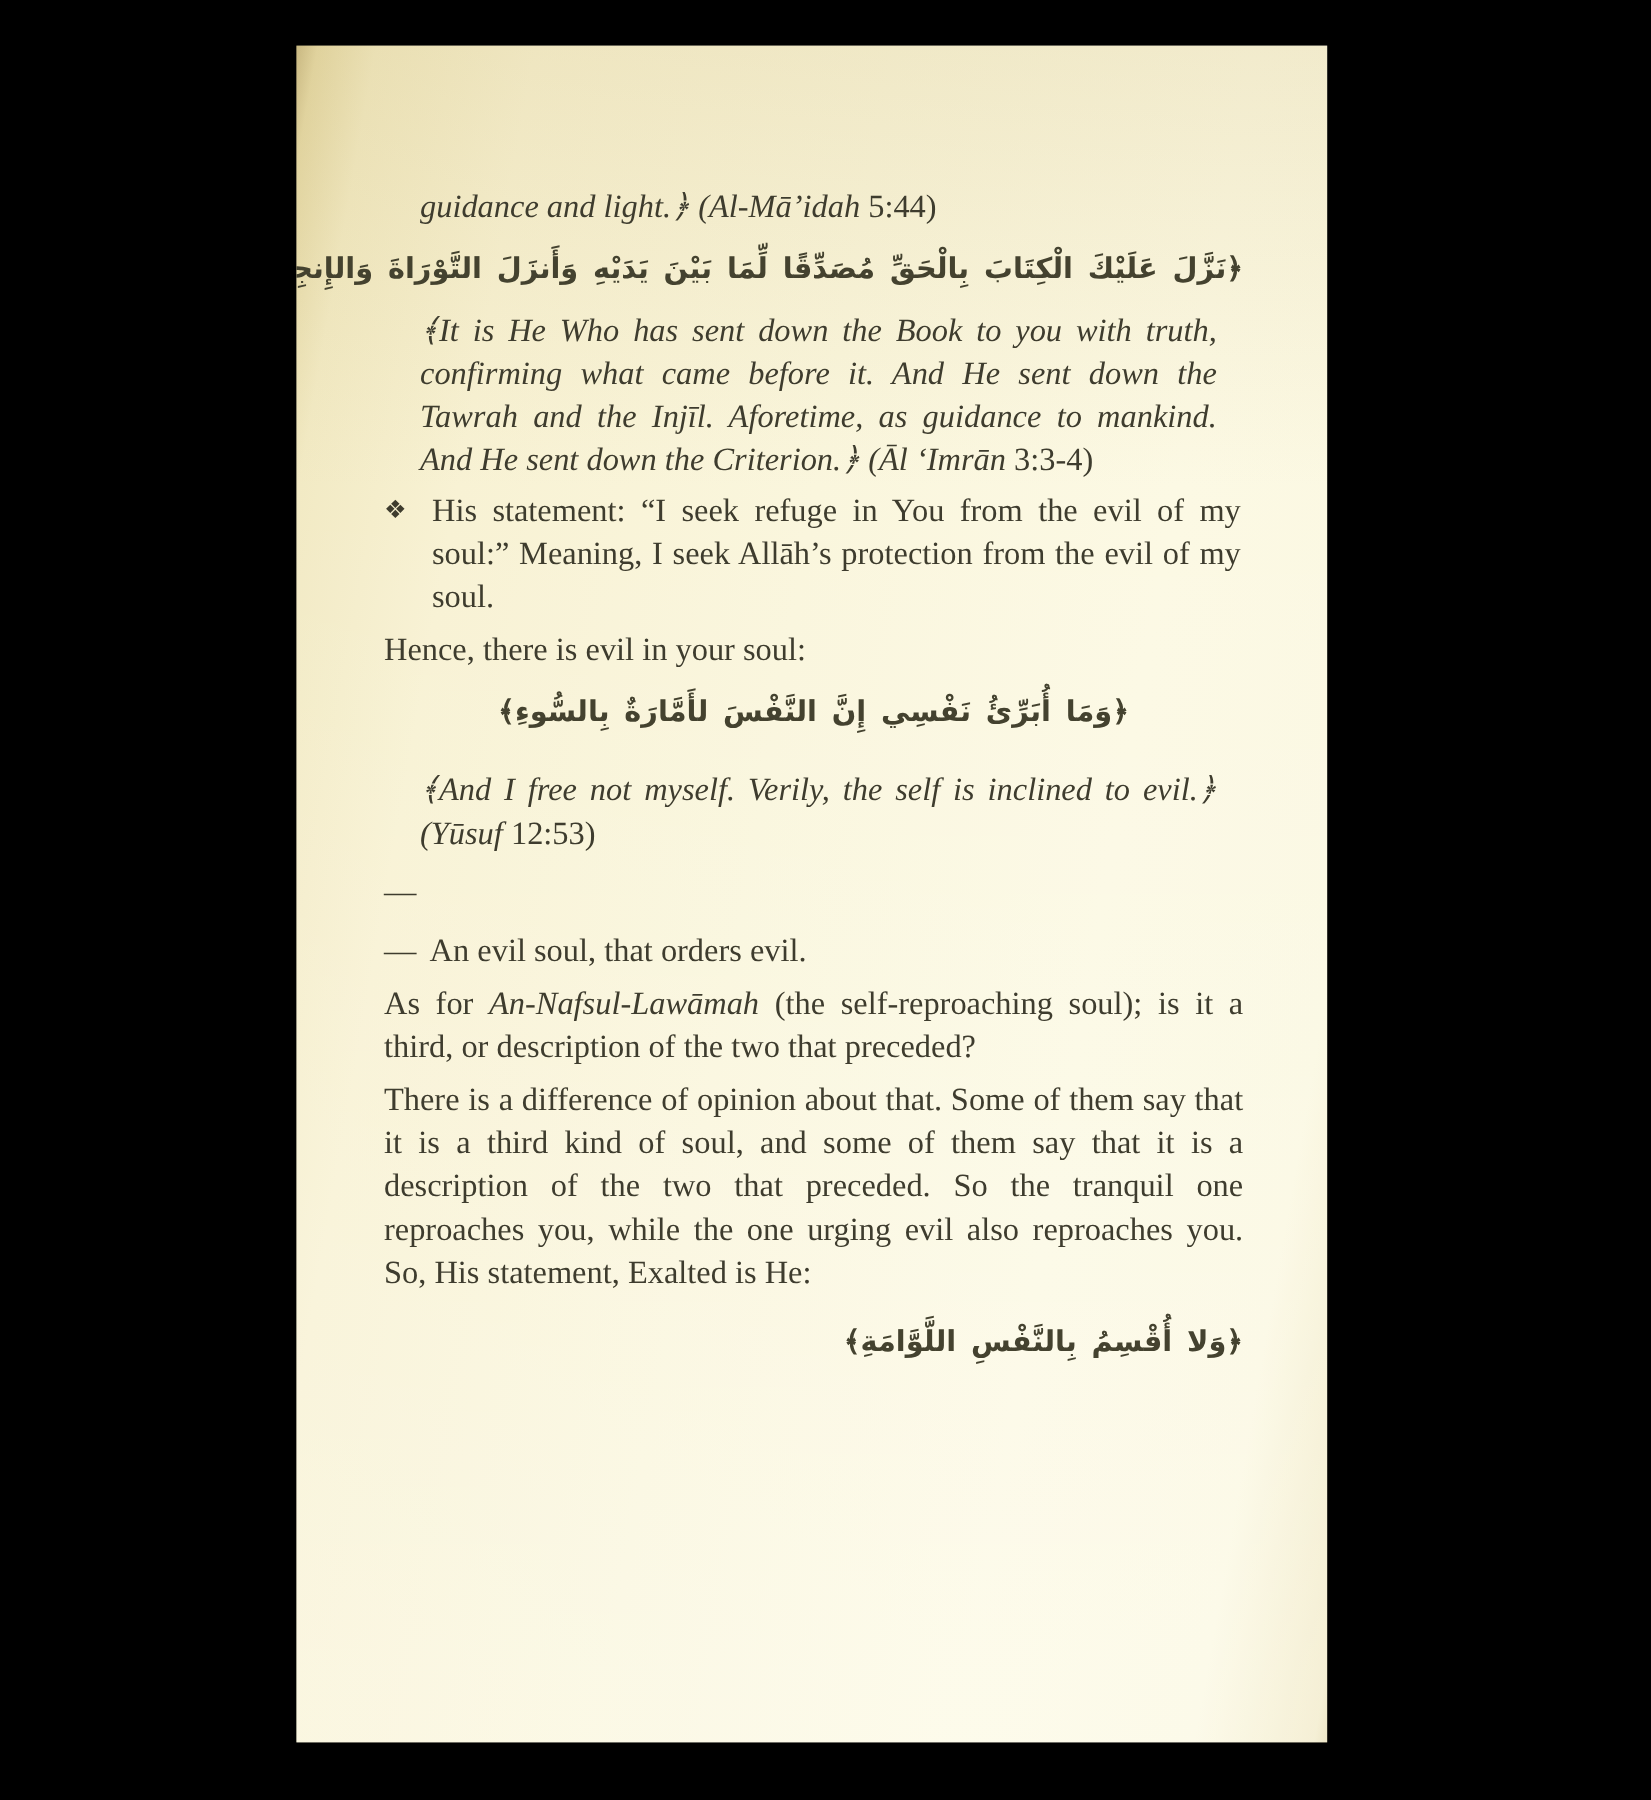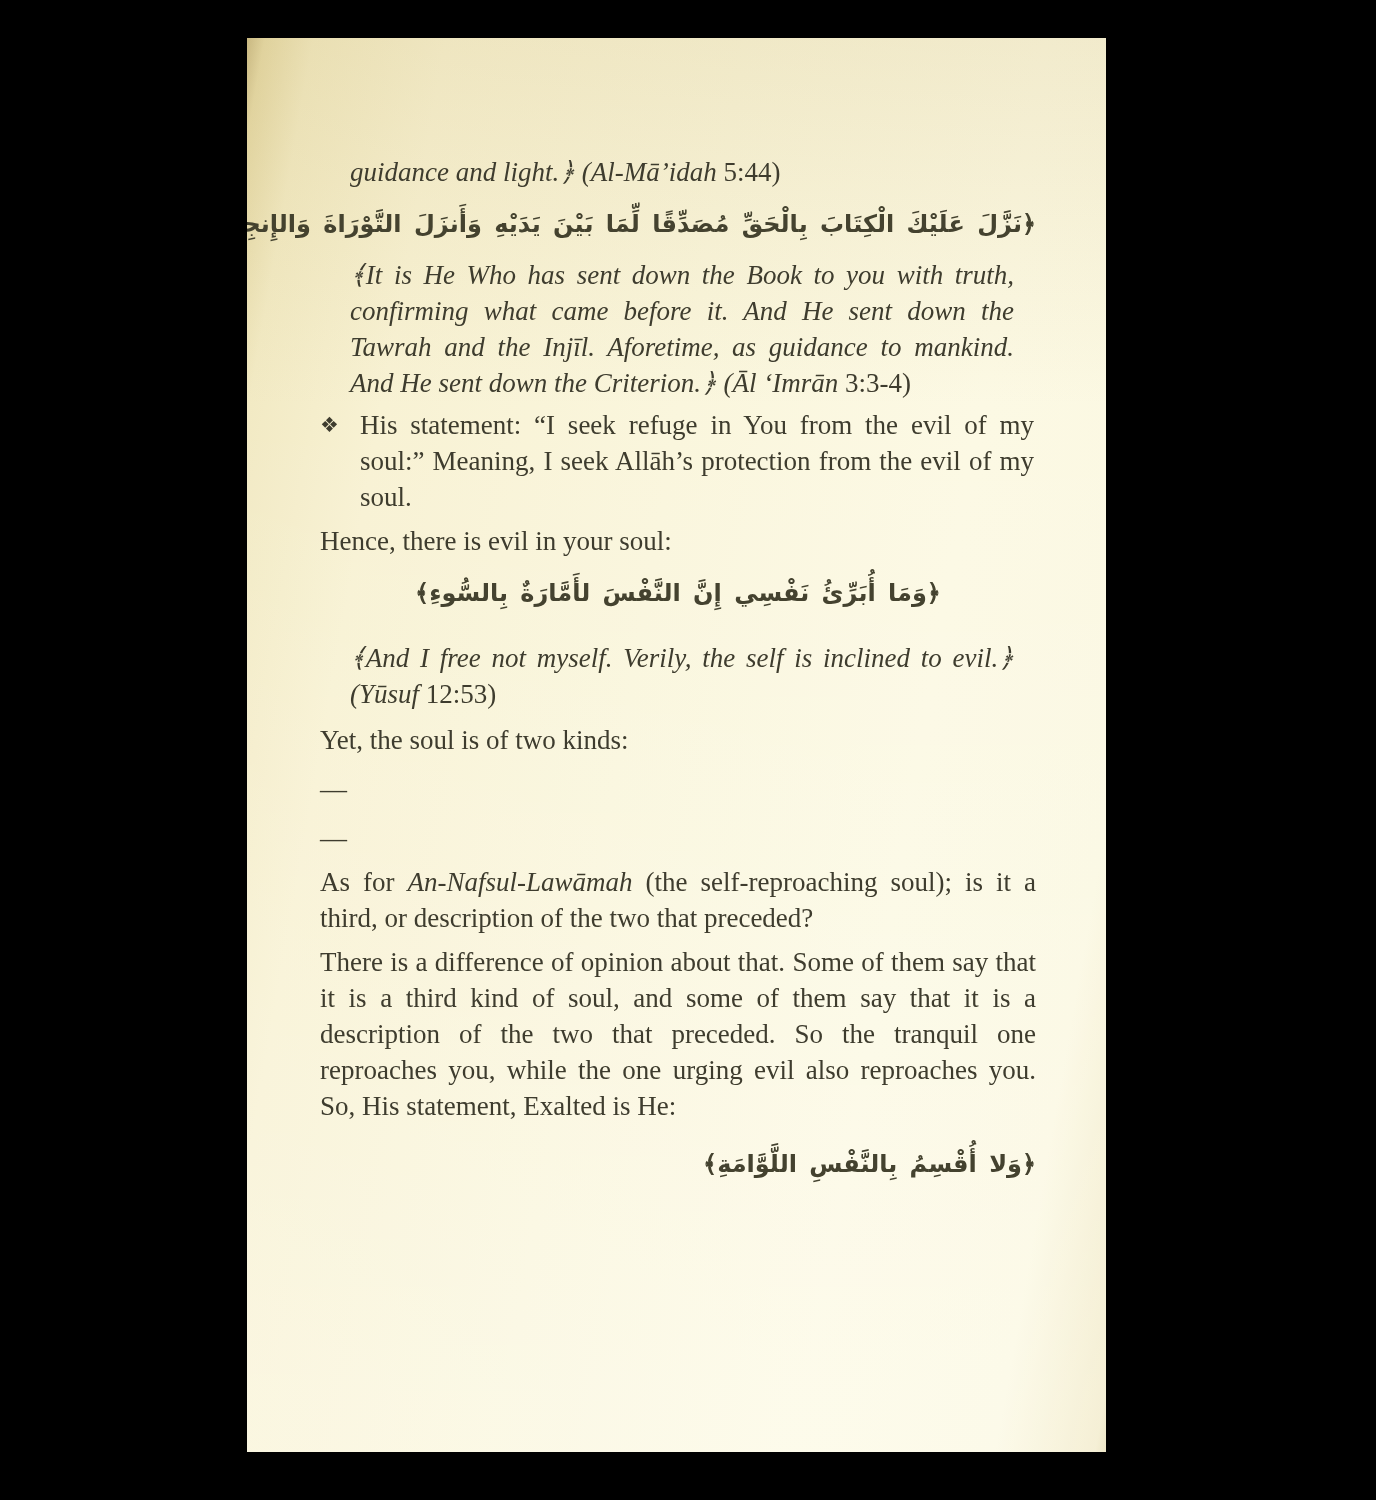--- a/index.html
+++ b/index.html
@@ -90,27 +90,27 @@
       <span class="bullet-marker">❖</span>
       <span class="bullet-text">His statement: “I seek refuge in You from the evil of my soul:” Meaning, I seek Allāh’s protection from the evil of my soul.</span>
     </div>
 
     <div class="hence">Hence, there is evil in your soul:</div>
 
     <div class="arabic arabic-yusuf" dir="rtl">﴿وَمَا أُبَرِّئُ نَفْسِي إِنَّ النَّفْسَ لأَمَّارَةٌ بِالسُّوءِ﴾</div>
 
     <div class="quote-trans trans-yusuf"><span>﴾And I free not myself. Verily, the self is inclined to evil.﴿ (Yūsuf </span><span class="roman">12:53)</span></div>
 
-    <div class="two-kinds">Yet, the soul is of two kinds:</div>
 
     <div class="dash-item">
       <span class="dash">—</span>
     </div>
     <div class="dash-item">
       <span class="dash">—</span>
+      <span>An evil soul, that orders evil.</span>
     </div>
 
     <div class="as-for"><span>As for </span><span class="italic">An-Nafsul-Lawāmah</span><span> (the self-reproaching soul); is it a third, or description of the two that preceded?</span></div>
 
     <div class="difference">There is a difference of opinion about that. Some of them say that it is a third kind of soul, and some of them say that it is a description of the two that preceded. So the tranquil one reproaches you, while the one urging evil also reproaches you. So, His statement, Exalted is He:</div>
 
     <div class="arabic arabic-qiyamah" dir="rtl">﴿وَلا أُقْسِمُ بِالنَّفْسِ اللَّوَّامَةِ﴾</div>
 
   </div>
 </div>

